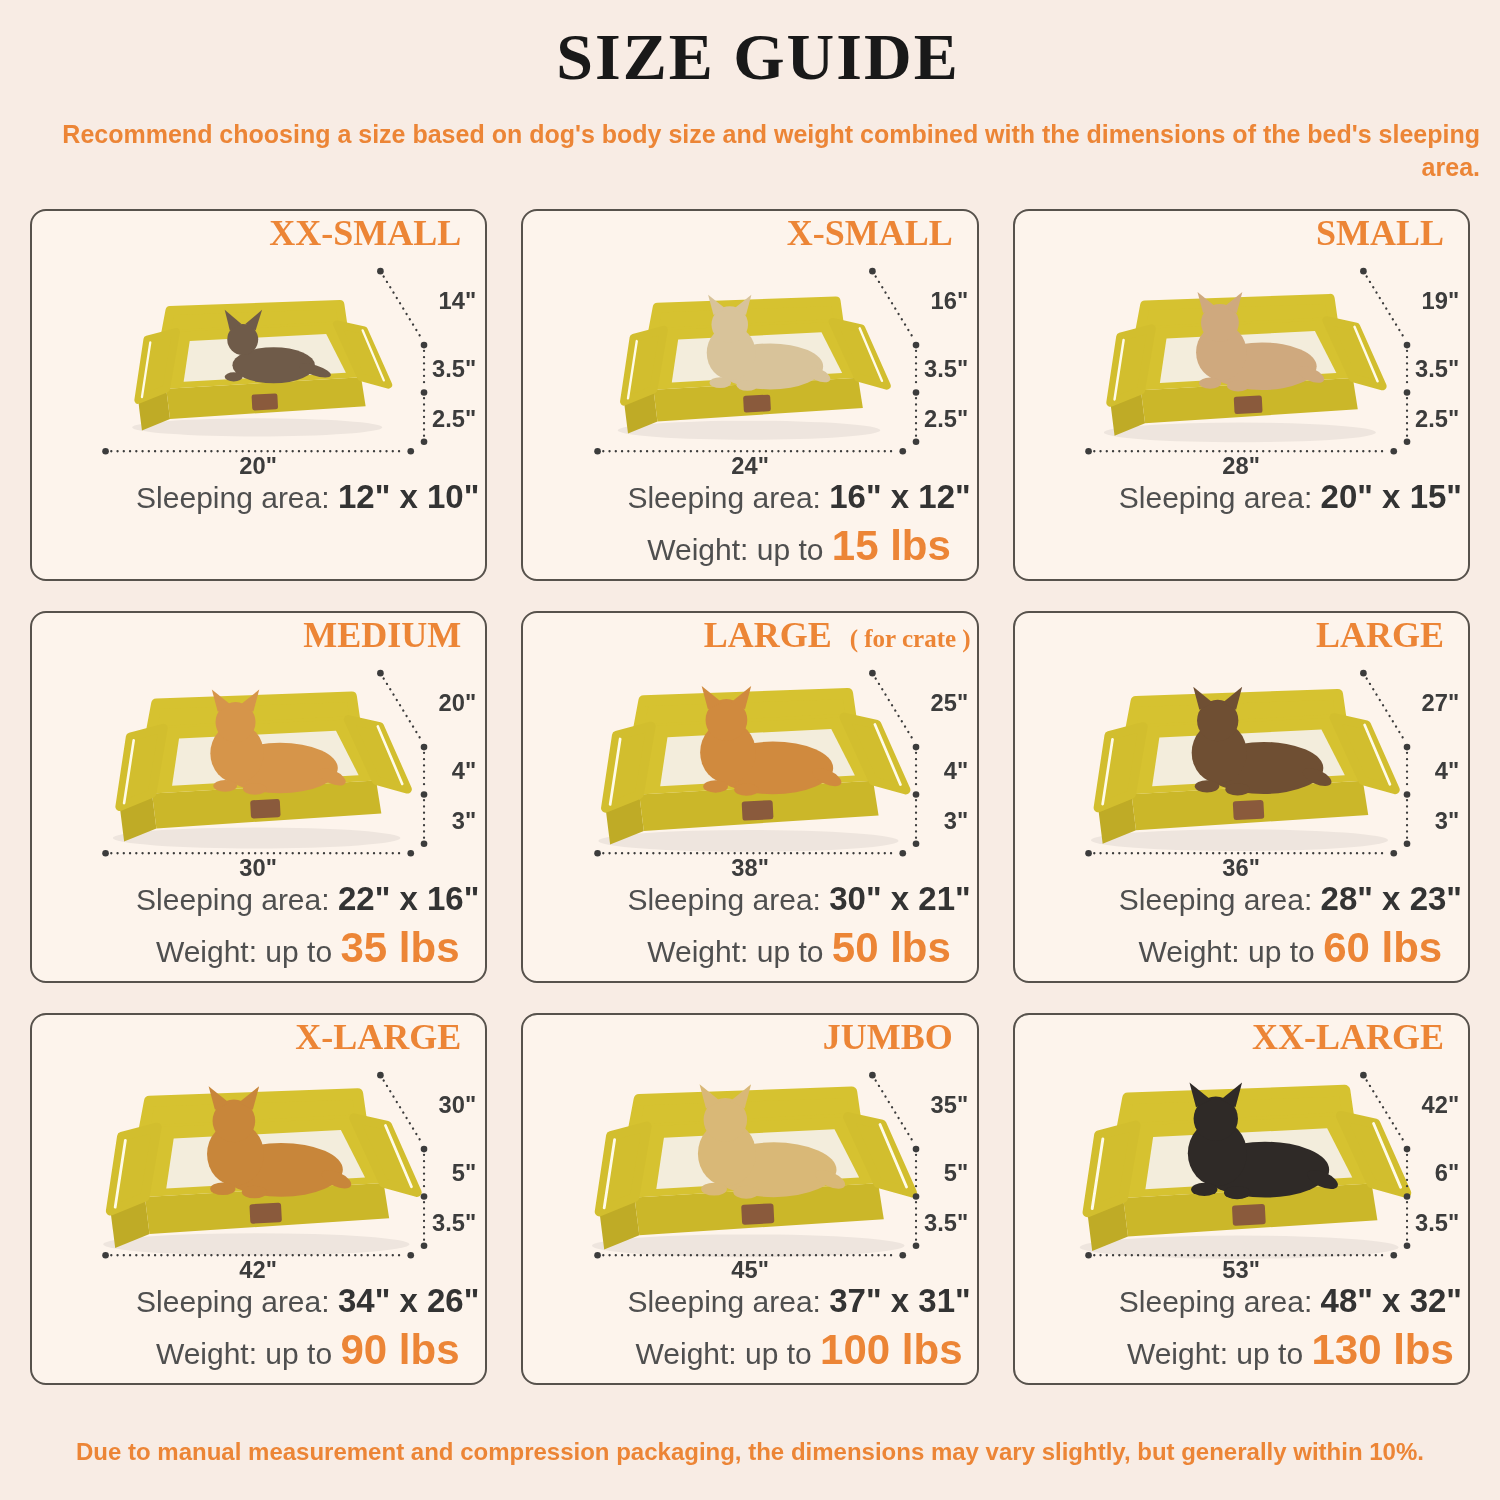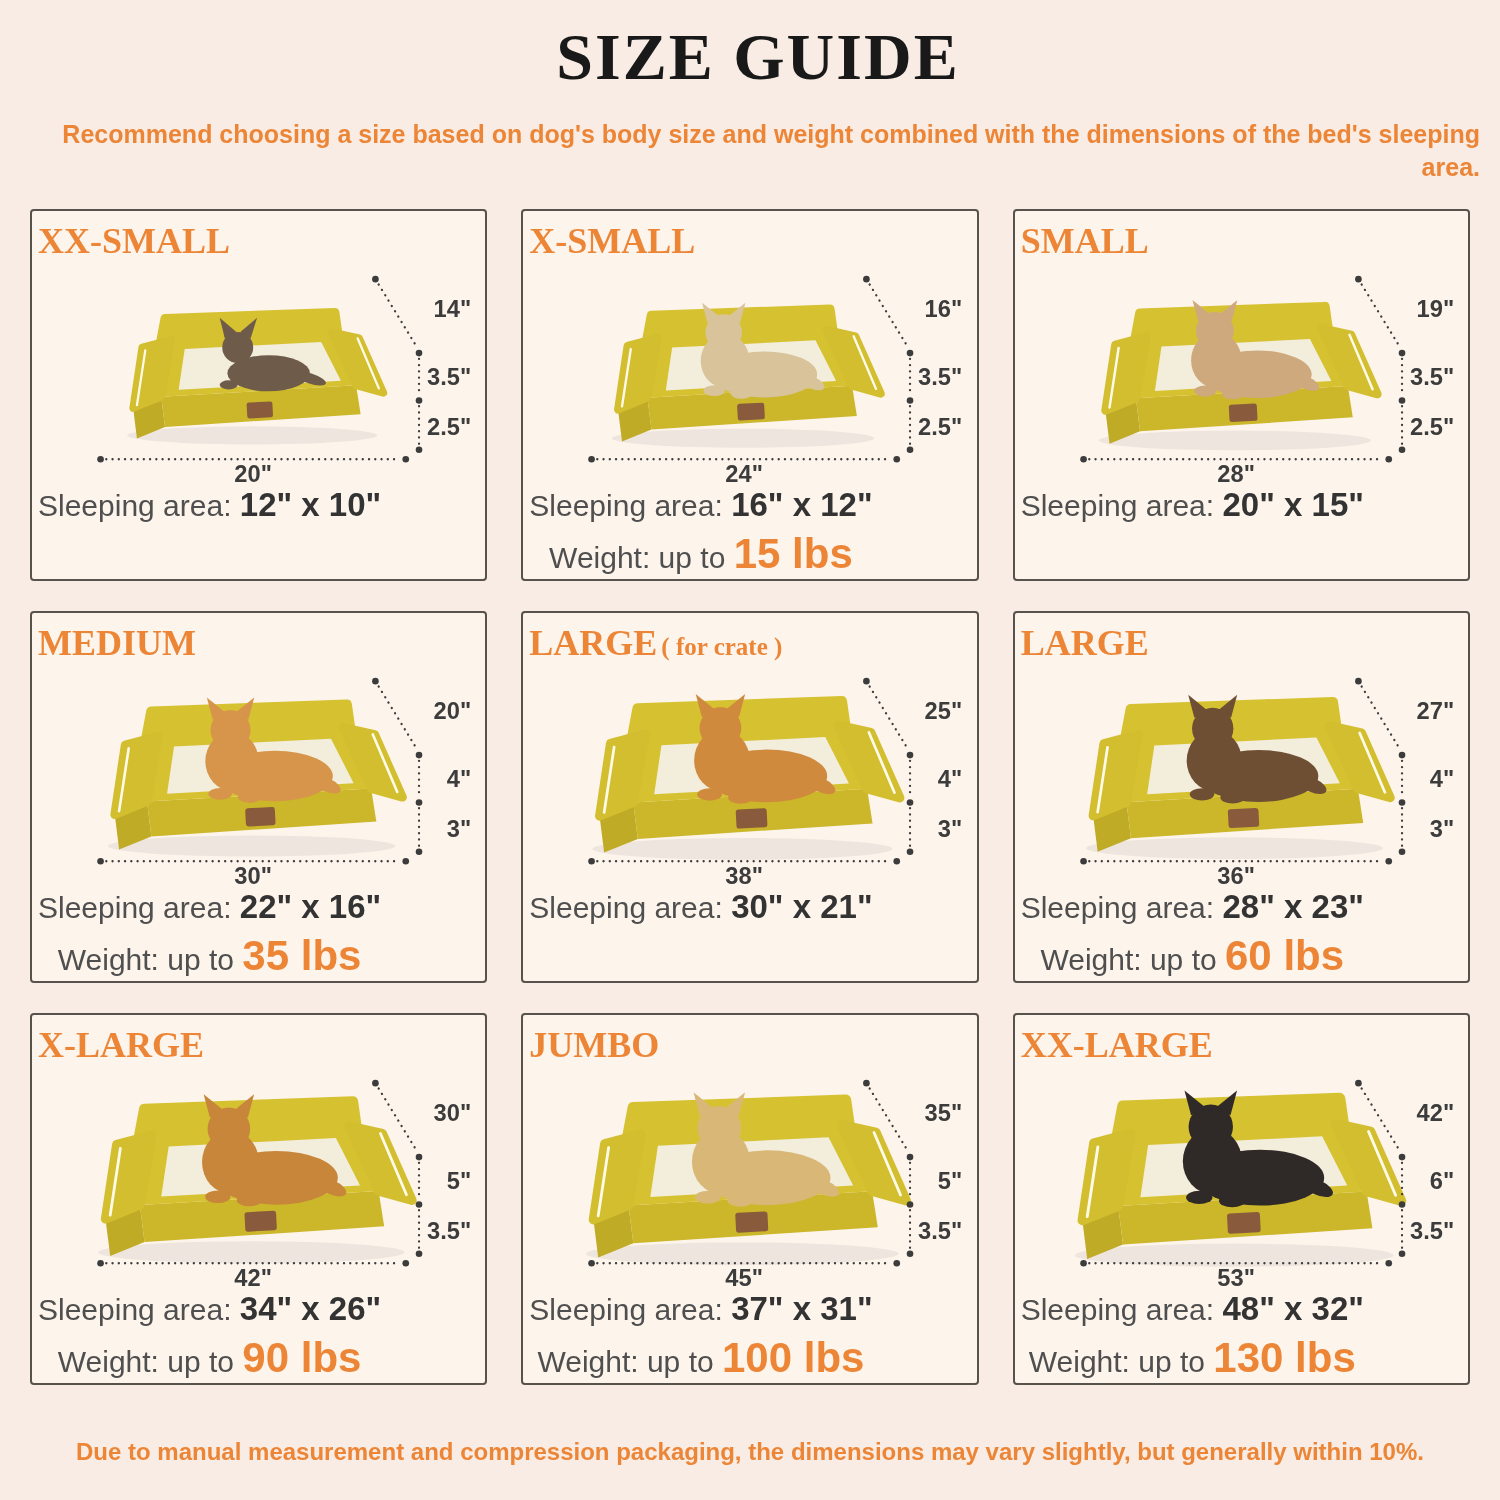--- a/index.html
+++ b/index.html
@@ -24,32 +24,32 @@
     margin:28px 20px 0;text-align:right;
     font-size:25px;font-weight:700;color:var(--accent);line-height:1.3;
   }
   .grid{
     display:grid;grid-template-columns:repeat(3,1fr);
     gap:30px 34px;padding:26px 30px 0;
   }
   .card{
     background:var(--card-bg);
     border:2px solid var(--card-border);
-    border-radius:4px;
+    border-radius:16px;
     height:372px;
-    padding:10px 6px 8px;
-    display:flex;flex-direction:column;align-items:flex-start;
+    padding:2px 6px 8px;
+    display:flex;flex-direction:column;align-items:flex-end;
     overflow:hidden;
   }
   .card-title{
     font-family:"Liberation Serif",serif;font-weight:700;
     font-size:36px;color:var(--accent);line-height:1.15;
     text-align:center;white-space:nowrap;
   }
-  .card-title .title-suffix{font-size:25px;margin-left:4px;font-weight:700}
+  .card-title .title-suffix{font-size:25px;margin-left:18px;font-weight:700}
   .bed-figure{width:436px;flex:0 0 auto;margin-top:2px}
   .bed-figure svg{display:block;width:436px;height:auto}
   .dims line{stroke:var(--text-dark);stroke-width:2.4;stroke-dasharray:0.1 6.5;stroke-linecap:round}
   .dims circle{fill:var(--text-dark)}
   .dims text{
     font-family:"Liberation Sans",sans-serif;font-size:25px;font-weight:700;
     fill:var(--text-dark);
   }
   .stats{text-align:center;line-height:1.25;margin-top:0}
   .stat-line{font-size:30px;color:var(--text-gray);white-space:nowrap}
@@ -293,20 +293,24 @@
           <circle cx="388" cy="206" r="3.5"></circle>
           <text x="227" y="230" text-anchor="middle">38"</text>
         </g>
       </svg>
     </div>
     <div class="stats">
       <div class="stat-line">
         <span class="lbl">Sleeping area:</span>
         <span class="val">30" x 21"</span>
       </div>
+      <div class="stat-line weight-line">
+        <span class="lbl">Weight: up to</span>
+        <span class="val">50 lbs</span>
+      </div>
     </div>
   </div>
 
   <div class="card">
     <div class="card-title">
       <span class="title-main">LARGE</span><span class="title-suffix"></span>
     </div>
     <div class="bed-figure">
       <svg viewBox="0 0 460 232">
         <g transform="translate(230,120) scale(0.95) translate(-230,-120)">

